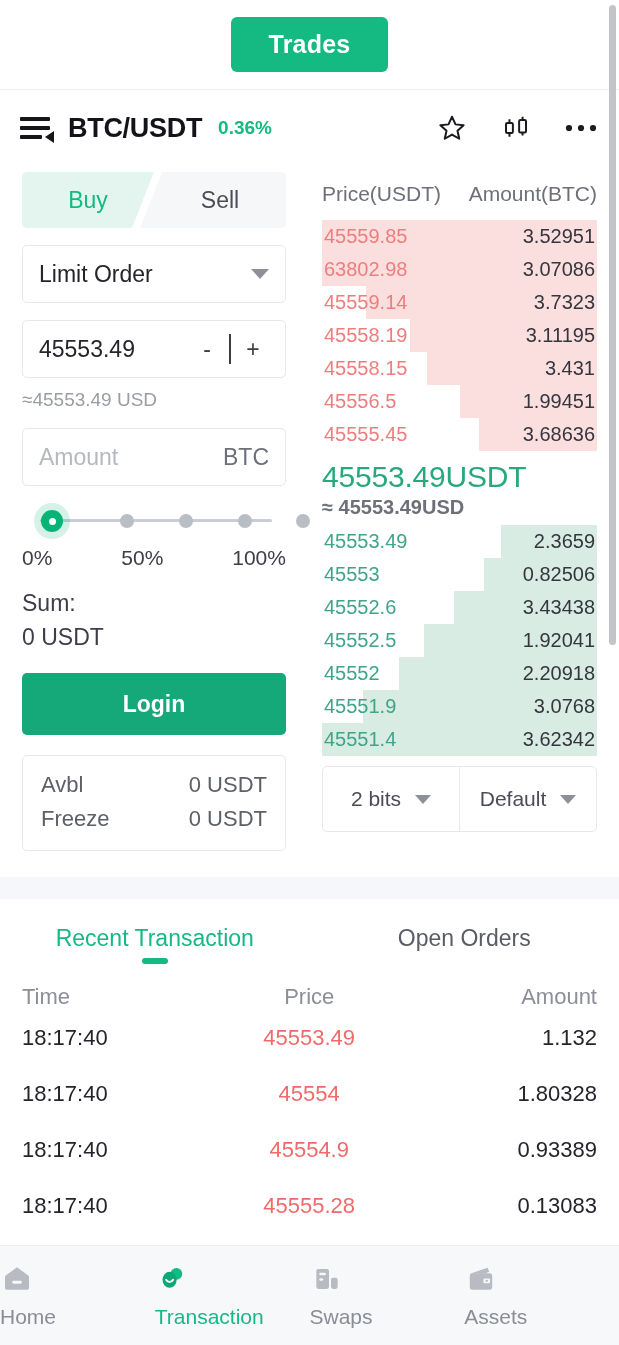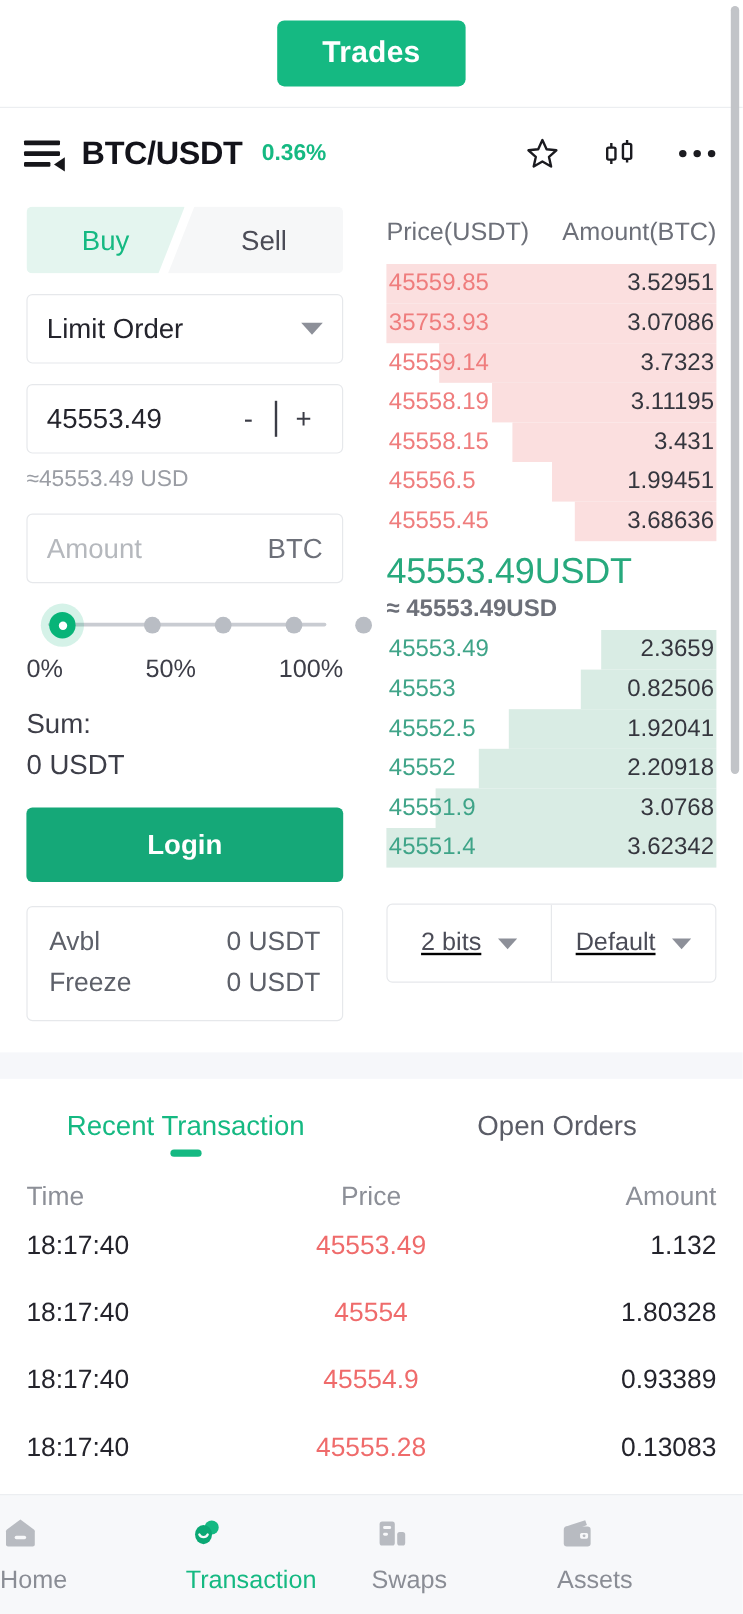--- a/index.html
+++ b/index.html
@@ -160,24 +160,23 @@
   .ob-row .p, .ob-row .a { position: relative; font-size: 20px; z-index: 2; }
   .ob-row.ask .p { color: #ef7d7d; }
   .ob-row.bid .p { color: #3fa488; }
   .ob-row .a { color: #35363e; }
 
   .ob-mid { padding: 9px 0 6px 0; }
   .ob-mid .big  { font-size: 30px; color: #27a97d; letter-spacing: -.2px; }
   .ob-mid .small{ font-size: 20px; color: #6d7079; margin-top: 2px; font-weight: bold; }
 
   .ob-selects {
-    margin-top: 30px; display: flex;
+    margin-top: 10px; display: flex;
     border: 1px solid #e6e8eb; border-radius: 5px; overflow: hidden;
     height: 66px;
-    text-decoration: underline;
   }
   .ob-select {
     flex: 1; display: flex; align-items: center; justify-content: center;
     gap: 14px; font-size: 21px; color: #4b4c57; cursor: pointer;
   }
   .ob-select + .ob-select { border-left: 1px solid #e6e8eb; }
   .caret-sm {
     width: 0; height: 0;
     border-left: 8px solid transparent; border-right: 8px solid transparent;
     border-top: 9px solid #8d9099;
@@ -340,21 +339,21 @@
       </div>
 
       <div class="ob-rows" id="ask-rows">
           <div class="ob-row ask">
             <div class="depth" style="width: 100%;"></div>
             <span class="p">45559.85</span>
             <span class="a">3.52951</span>
           </div>
           <div class="ob-row ask">
             <div class="depth" style="width: 100%;"></div>
-            <span class="p">35753.93</span>
+            <span class="p">63802.98</span>
             <span class="a">3.07086</span>
           </div>
           <div class="ob-row ask">
             <div class="depth" style="width: 84%;"></div>
             <span class="p">45559.14</span>
             <span class="a">3.7323</span>
           </div>
           <div class="ob-row ask">
             <div class="depth" style="width: 68%;"></div>
             <span class="p">45558.19</span>
@@ -385,20 +384,25 @@
       <div class="ob-rows" id="bid-rows">
           <div class="ob-row bid">
             <div class="depth" style="width: 35%;"></div>
             <span class="p">45553.49</span>
             <span class="a">2.3659</span>
           </div>
           <div class="ob-row bid">
             <div class="depth" style="width: 41%;"></div>
             <span class="p">45553</span>
             <span class="a">0.82506</span>
+          </div>
+          <div class="ob-row bid">
+            <div class="depth" style="width: 52%;"></div>
+            <span class="p">45552.6</span>
+            <span class="a">3.43438</span>
           </div>
           <div class="ob-row bid">
             <div class="depth" style="width: 63%;"></div>
             <span class="p">45552.5</span>
             <span class="a">1.92041</span>
           </div>
           <div class="ob-row bid">
             <div class="depth" style="width: 72%;"></div>
             <span class="p">45552</span>
             <span class="a">2.20918</span>

